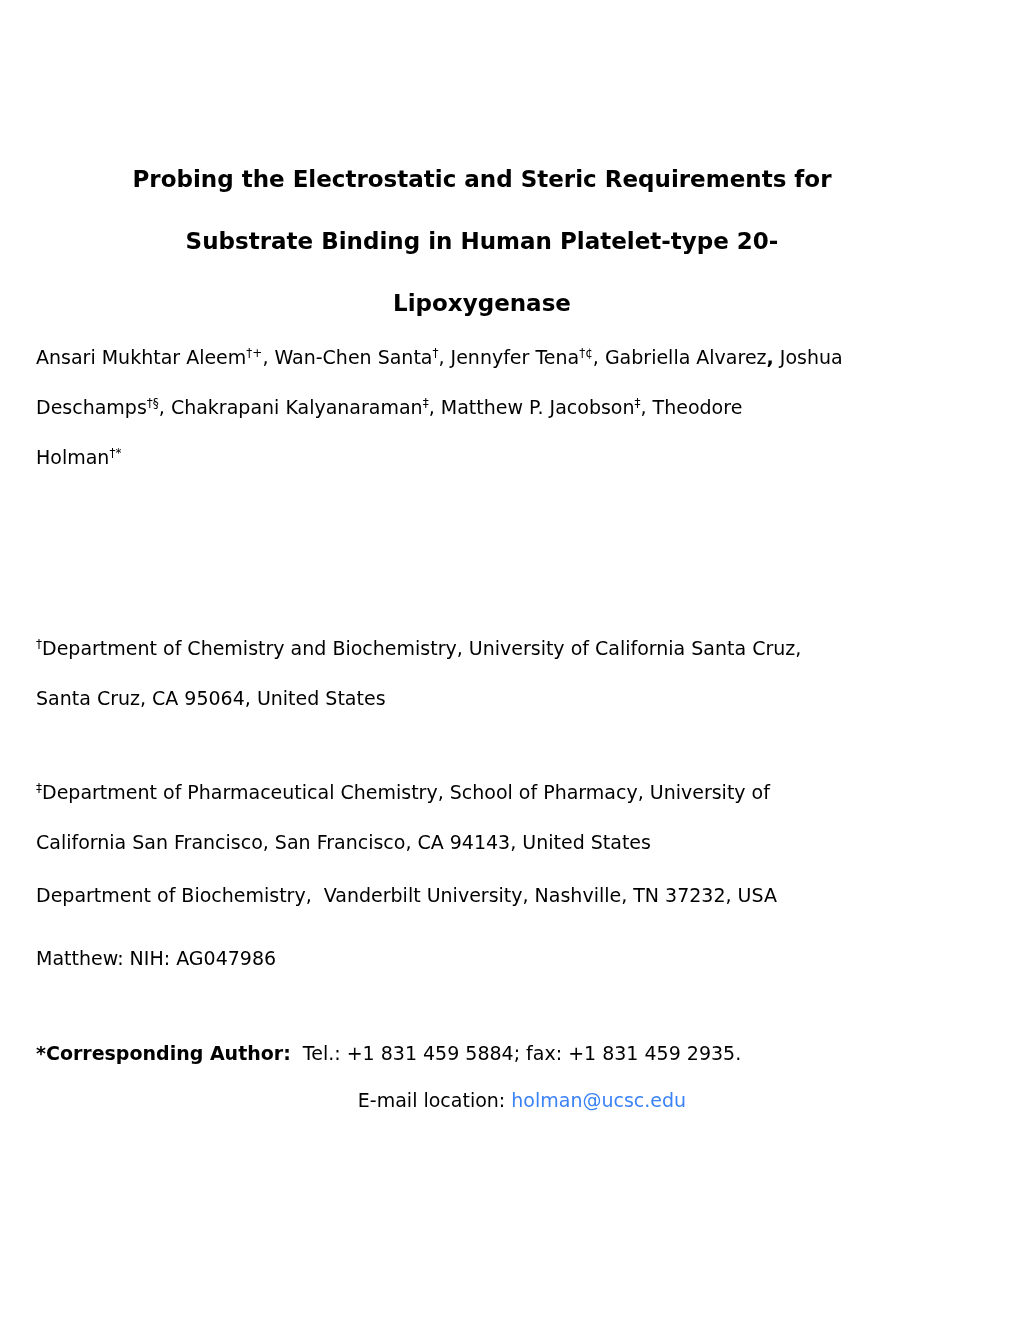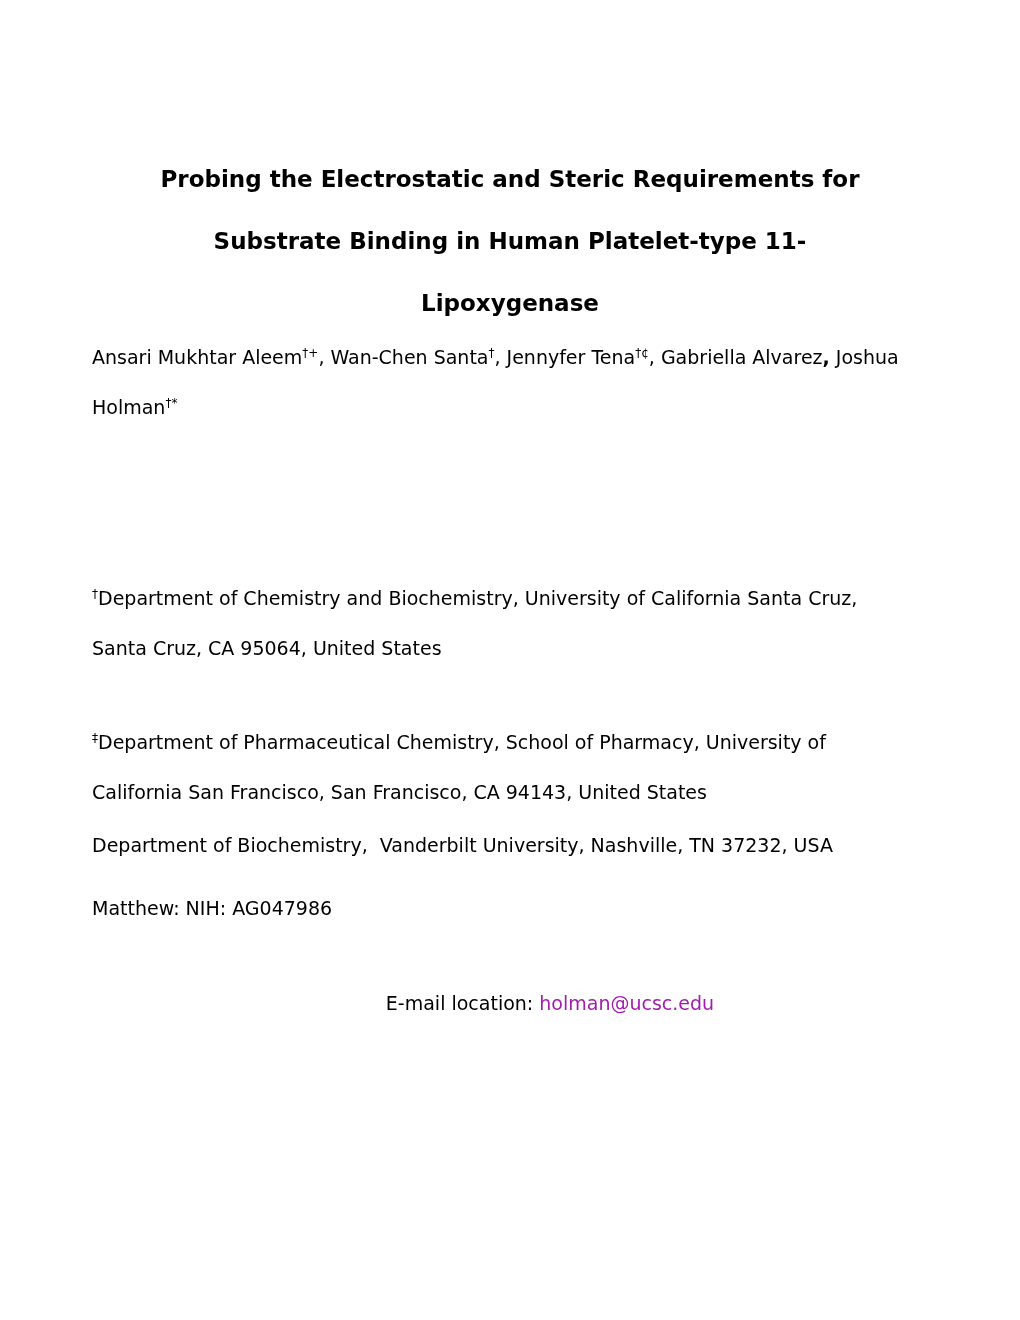--- a/index.html
+++ b/index.html
@@ -11,21 +11,21 @@
     width: 1020px;
     height: 1320px;
     font-family: "DejaVu Sans", "Liberation Sans", sans-serif;
     color: #000000;
     overflow: hidden;
   }
   .page {
     box-sizing: border-box;
     width: 1020px;
     height: 1320px;
-    padding: 148px 92px 0 92px;
+    padding: 148px 92px 0 36px;
     background: #ffffff;
   }
   .title-line {
     font-size: 23px;
     font-weight: 700;
     line-height: 62px;
     text-align: center;
     white-space: pre-wrap;
   }
   .line {
@@ -35,47 +35,48 @@
   }
   .single .line {
     line-height: 27px;
   }
   .sup {
     font-size: 12px;
     position: relative;
     top: -7px;
   }
   .link {
-    color: #a21caf;
+    color: #3b82f6;
     cursor: pointer;
   }
   .authors { margin-top: 0; }
   .aff-ucsc { margin-top: 141px; }
   .aff-ucsf { margin-top: 47px; }
   .current-loc { margin-top: 16px; }
   .funding { margin-top: 26px; }
   .corresponding { margin-top: 48px; }
   .email-line {
     text-align: center;
     padding-left: 80px;
   }
 </style>
 </head>
 <body>
 
 <div class="page">
 
   <header>
     <div class="title-line">Probing the Electrostatic and Steric Requirements for</div>
-    <div class="title-line">Substrate Binding in Human Platelet-type 11-</div>
+    <div class="title-line">Substrate Binding in Human Platelet-type 20-</div>
     <div class="title-line">Lipoxygenase</div>
   </header>
 
   <section class="authors">
     <div class="line"><span>Ansari Mukhtar Aleem</span><span class="sup">†+</span><span>, Wan-Chen Santa</span><span class="sup">†</span><span>, Jennyfer Tena</span><span class="sup">†¢</span><span>, Gabriella Alvarez</span><span style="font-weight: 700;">,</span><span> Joshua</span></div>
+    <div class="line"><span>Deschamps</span><span class="sup">†§</span><span>, Chakrapani Kalyanaraman</span><span class="sup">‡</span><span>, Matthew P. Jacobson</span><span class="sup">‡</span><span>, Theodore</span></div>
     <div class="line"><span>Holman</span><span class="sup">†*</span></div>
   </section>
 
   <section class="aff-ucsc">
     <div class="line"><span class="sup">†</span><span>Department of Chemistry and Biochemistry, University of California Santa Cruz,</span></div>
     <div class="line"><span>Santa Cruz, CA 95064, United States</span></div>
   </section>
 
   <section class="aff-ucsf">
     <div class="line"><span class="sup">‡</span><span>Department of Pharmaceutical Chemistry, School of Pharmacy, University of</span></div>
@@ -84,16 +85,17 @@
 
   <section class="current-loc single">
     <div class="line"><span>Department of Biochemistry,  Vanderbilt University, Nashville, TN 37232, USA</span></div>
   </section>
 
   <section class="funding">
     <div class="line">Matthew: NIH: AG047986</div>
   </section>
 
   <section class="corresponding">
+    <div class="line"><span style="font-weight: 700;">*Corresponding Author:</span><span>  Tel.: +1 831 459 5884; fax: +1 831 459 2935.</span></div>
     <div class="line email-line"><span>E-mail location: </span><span class="link">holman@ucsc.edu</span></div>
   </section>
 
 </div>
 
 </body></html>

